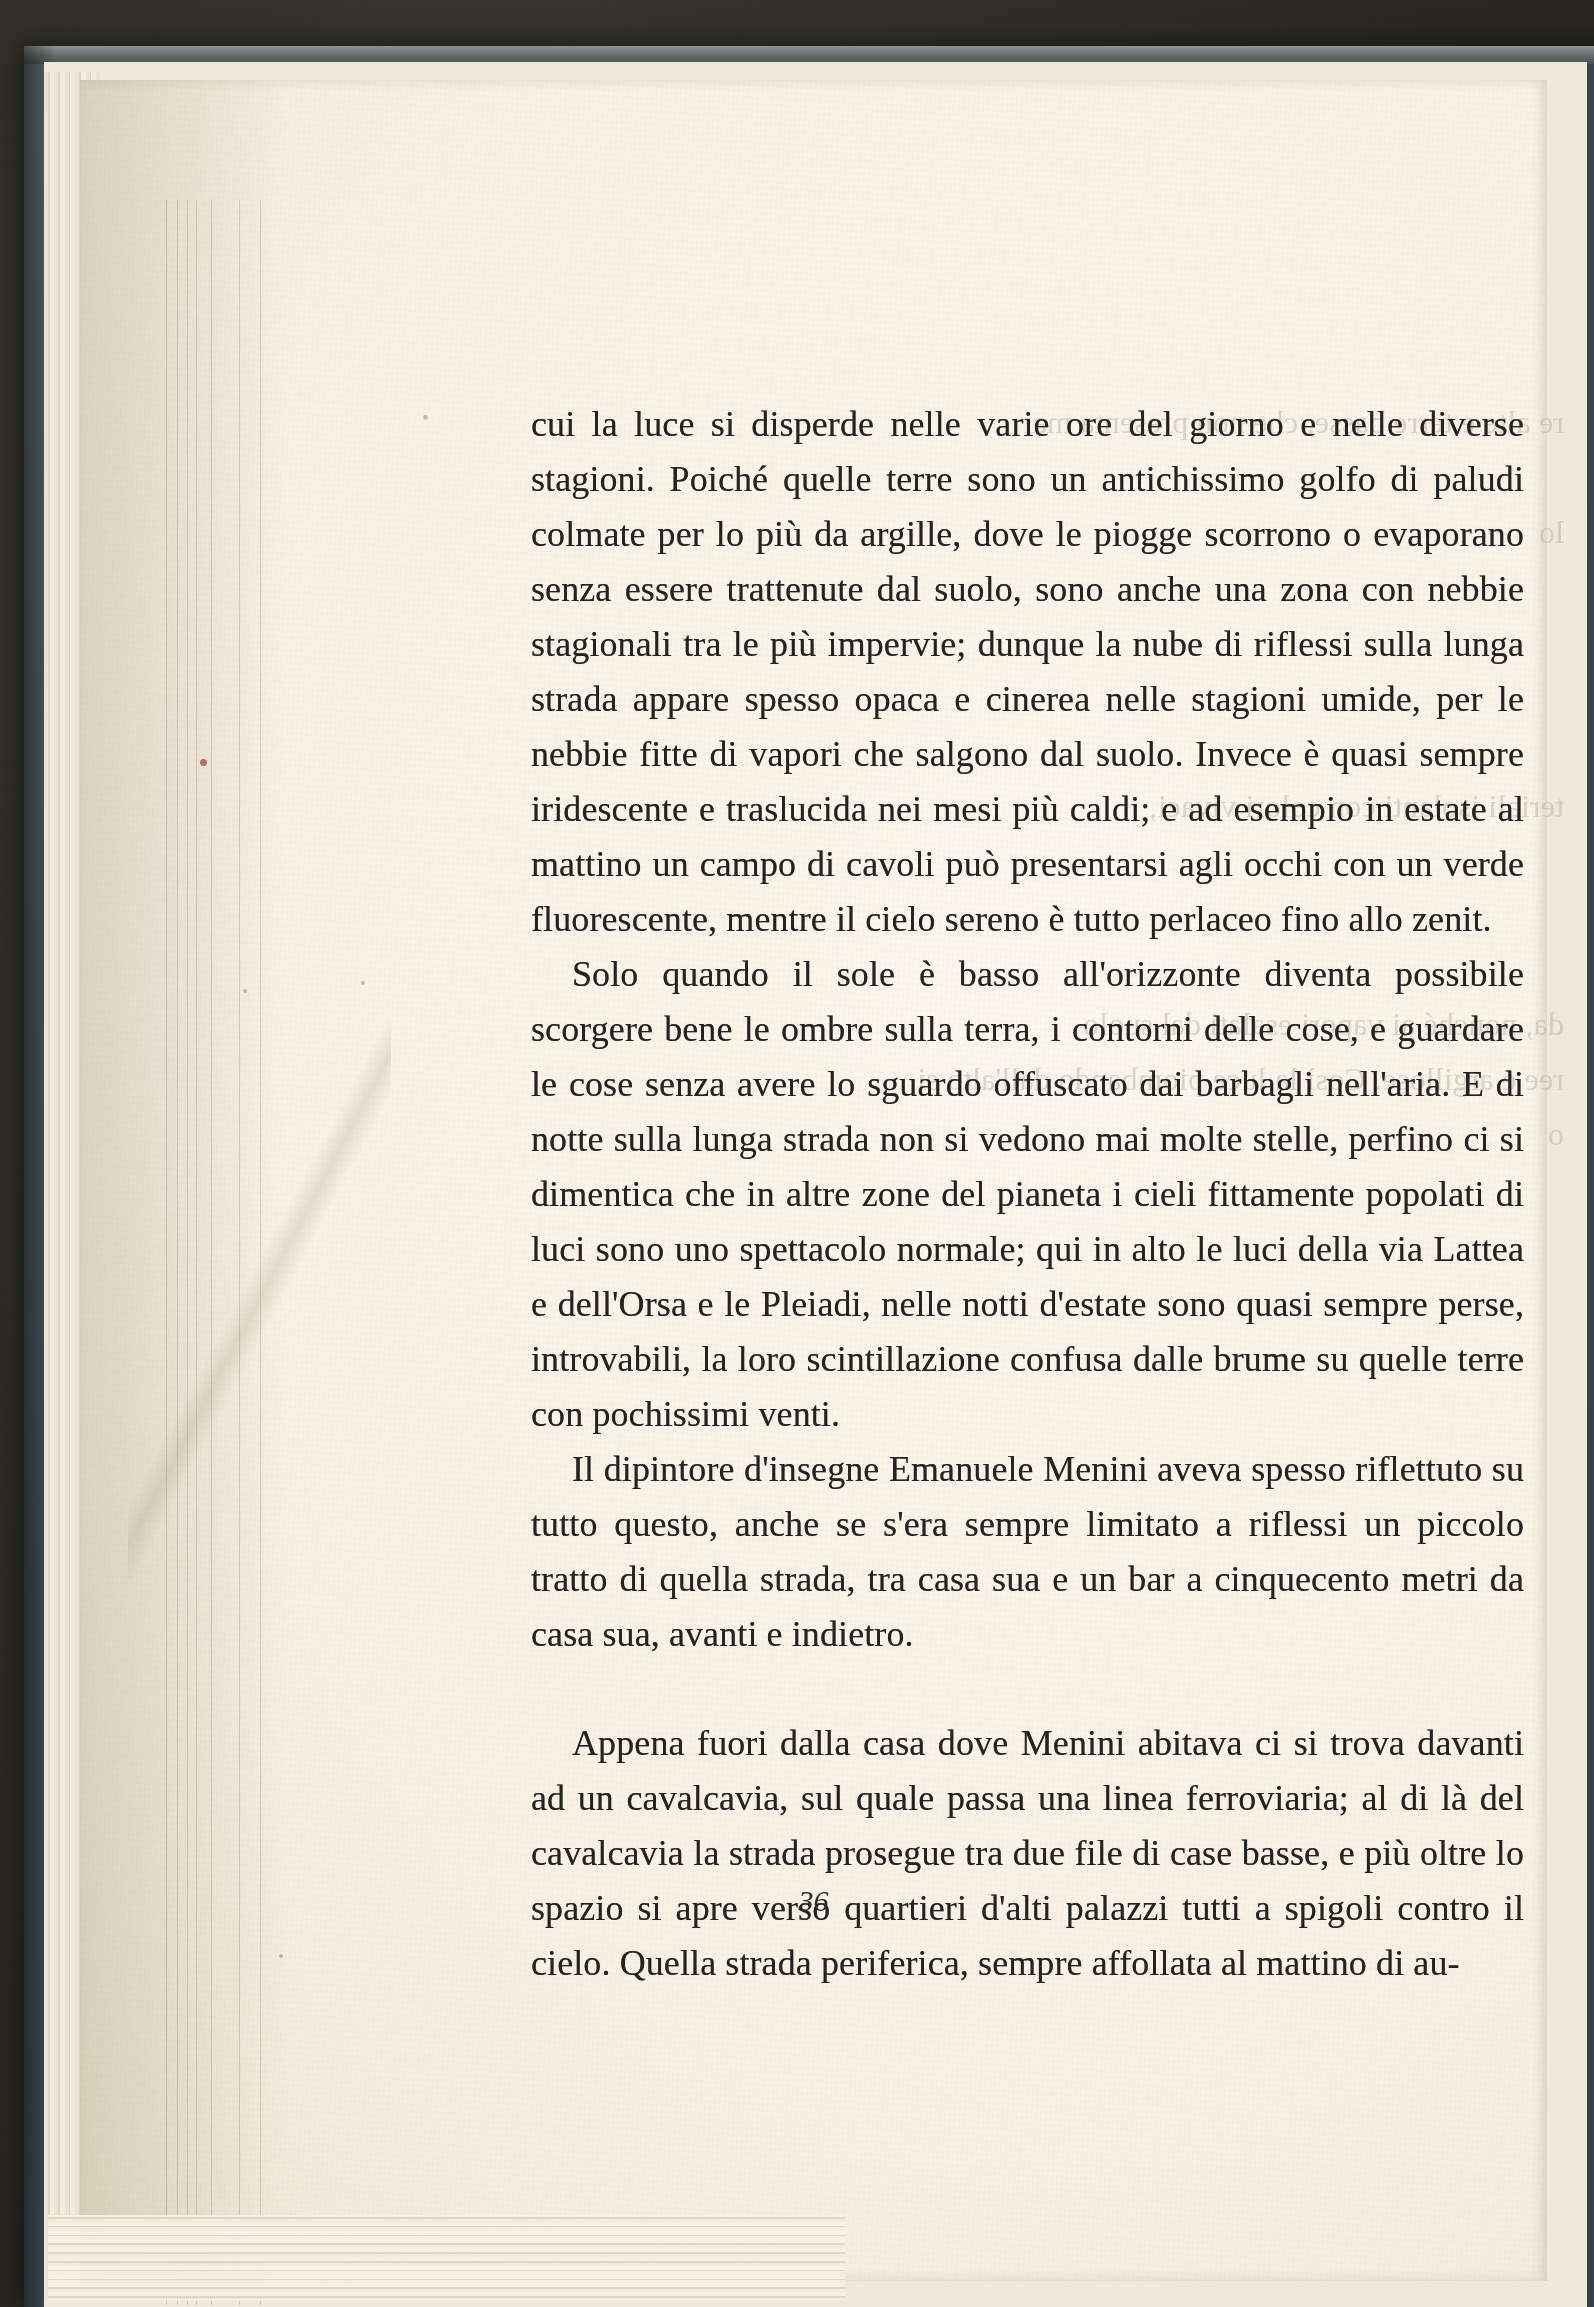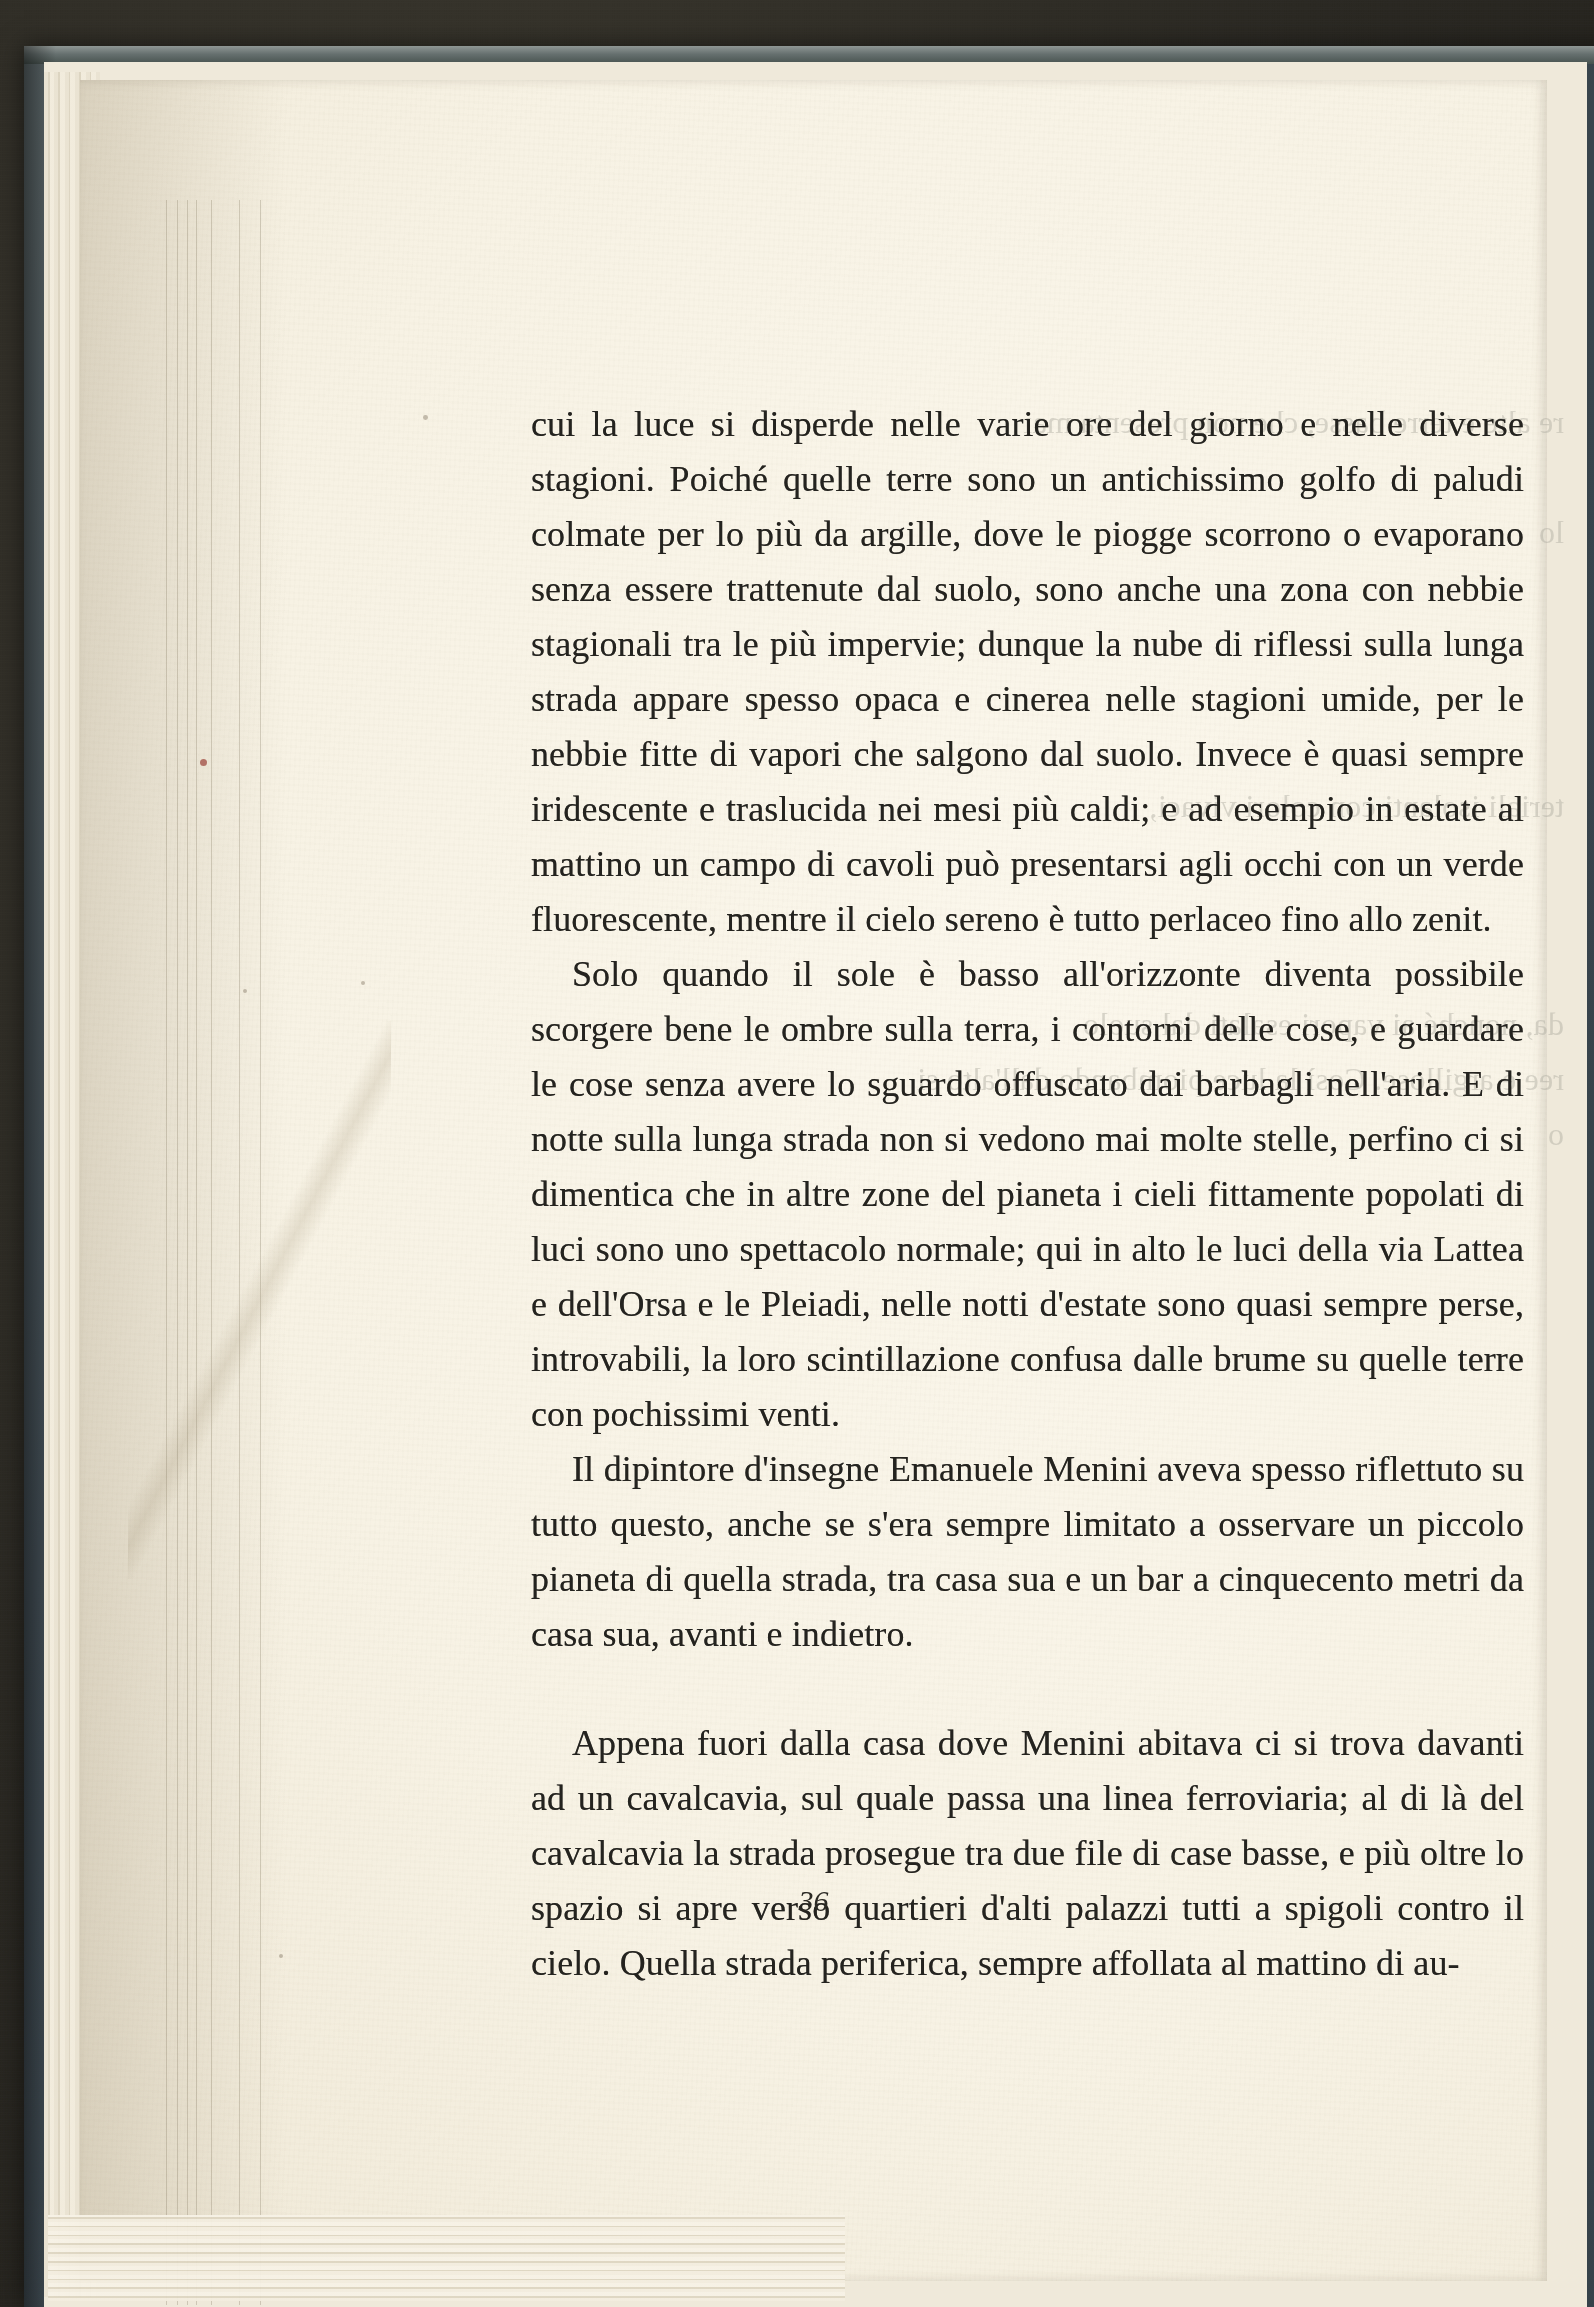--- a/index.html
+++ b/index.html
@@ -265,21 +265,21 @@
 
   <div id="speck-red"></div>
   <div class="speck" style="left:343px;top:335px;width:4.8px;height:4.8px;"></div>
   <div class="speck" style="left:163px;top:909px;width:4px;height:4px;"></div>
   <div class="speck" style="left:281px;top:901px;width:4px;height:4px;"></div>
   <div class="speck" style="left:199px;top:1874px;width:4px;height:4px;"></div>
 
   <div id="text-column">
     <p class="para">cui la luce si disperde nelle varie ore del giorno e nelle diverse stagioni. Poiché quelle terre sono un antichissimo golfo di paludi colmate per lo più da argille, dove le piogge scorrono o evaporano senza essere trattenute dal suolo, sono anche una zona con nebbie stagionali tra le più impervie; dunque la nube di riflessi sulla lunga strada appare spesso opaca e cinerea nelle stagioni umide, per le nebbie fitte di vapori che salgono dal suolo. Invece è quasi sempre iridescente e traslucida nei mesi più caldi; e ad esempio in estate al mattino un campo di cavoli può presentarsi agli occhi con un verde fluorescente, mentre il cielo sereno è tutto perlaceo fino allo zenit.</p>
     <p class="para indent">Solo quando il sole è basso all'orizzonte diventa possibile scorgere bene le ombre sulla terra, i contorni delle cose, e guardare le cose senza avere lo sguardo offuscato dai barbagli nell'aria. E di notte sulla lunga strada non si vedono mai molte stelle, perfino ci si dimentica che in altre zone del pianeta i cieli fittamente popolati di luci sono uno spettacolo normale; qui in alto le luci della via Lattea e dell'Orsa e le Pleiadi, nelle notti d'estate sono quasi sempre perse, introvabili, la loro scintillazione confusa dalle brume su quelle terre con pochissimi venti.</p>
-    <p class="para indent">Il dipintore d'insegne Emanuele Menini aveva spesso riflettuto su tutto questo, anche se s'era sempre limitato a osservare un piccolo pianeta di quella strada, tra casa sua e un bar a cinquecento metri da casa sua, avanti e indietro.</p>
+    <p class="para indent">Il dipintore d'insegne Emanuele Menini aveva spesso riflettuto su tutto questo, anche se s'era sempre limitato a riflessi un piccolo tratto di quella strada, tra casa sua e un bar a cinquecento metri da casa sua, avanti e indietro.</p>
     <p class="para indent gap-before">Appena fuori dalla casa dove Menini abitava ci si trova davanti ad un cavalcavia, sul quale passa una linea ferroviaria; al di là del cavalcavia la strada prosegue tra due file di case basse, e più oltre lo spazio si apre verso quartieri d'alti palazzi tutti a spigoli contro il cielo. Quella strada periferica, sempre affollata al mattino di au-</p>
   </div>
 
   <div id="folio">36</div>
 
 </div>
 
 <div id="bottom-fan"></div>
 
 

